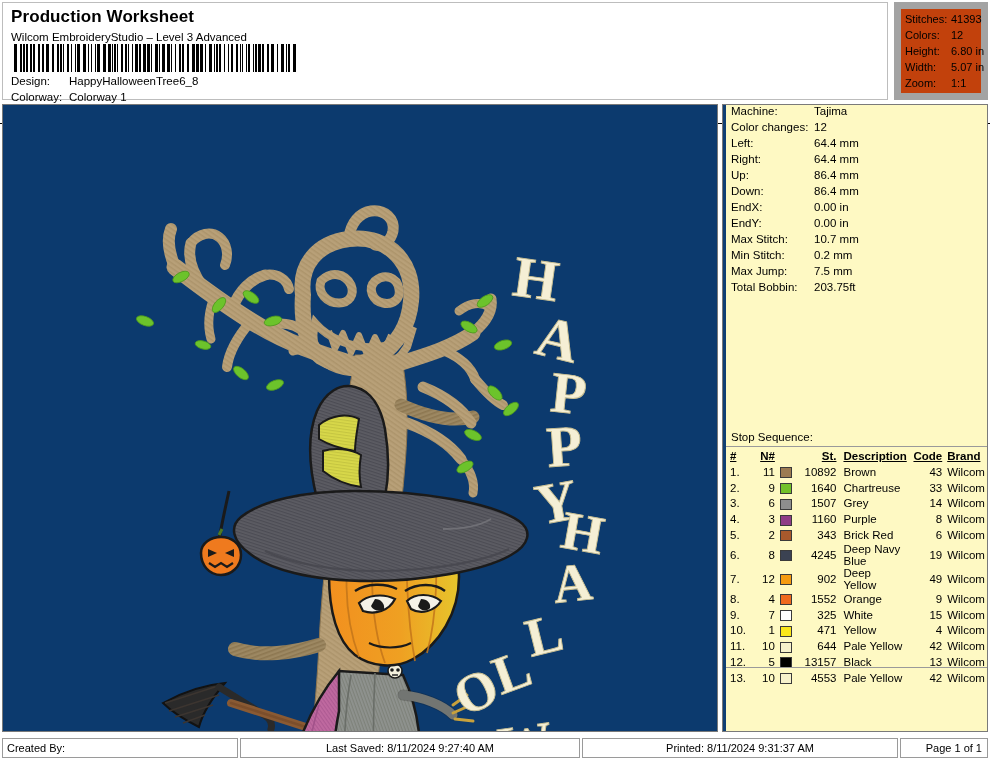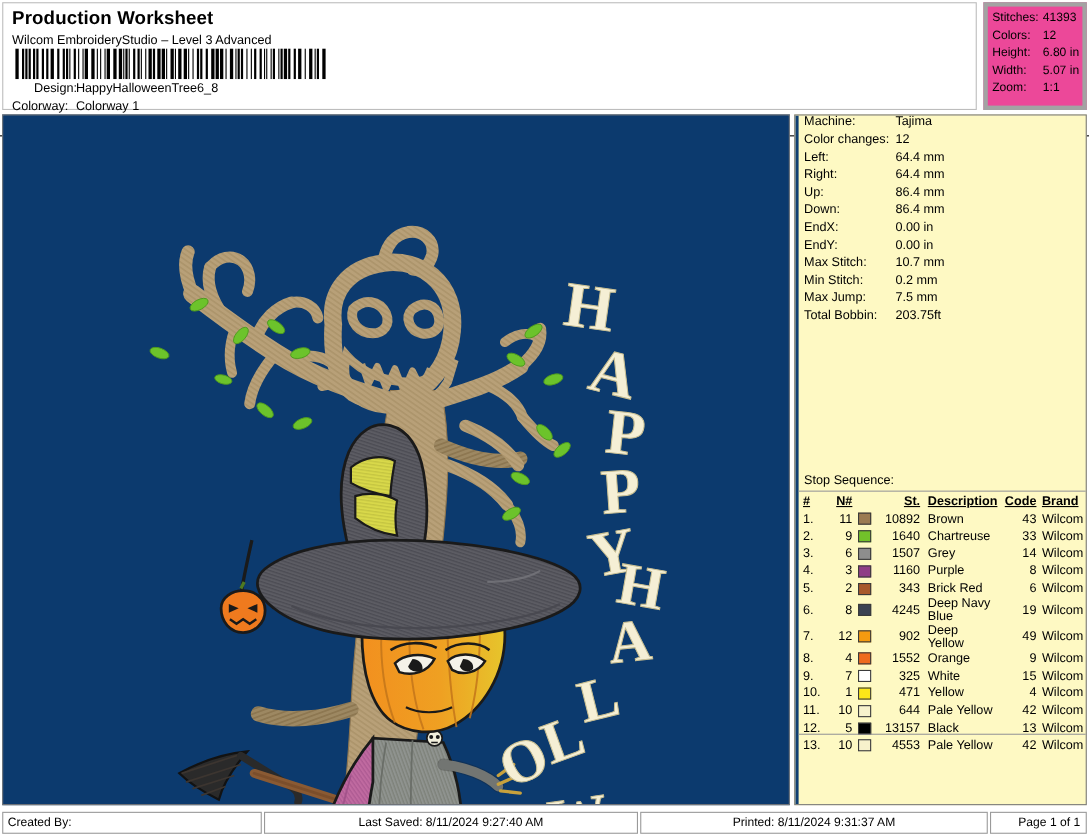--- a/index.html
+++ b/index.html
@@ -30,28 +30,28 @@
   }
   #app-name {
     position:absolute; left:8px; top:28px;
     font-size:11.5px;
   }
   #barcode {
     position:absolute; left:9px; top:41px; width:286px; height:28px;
   }
   #barcode svg { display:block; }
   .meta-row { position:absolute; font-size:11.5px; }
-  #design-label { left:8px; top:72px;margin-left:20px; }
+  #design-label { left:8px; top:72px; }
   #design-value { left:66px; top:72px; }
   #colorway-label { left:8px; top:88px; }
   #colorway-value { left:66px; top:88px; }
 
   #header-right {
     position:absolute; left:894px; top:2px; width:94px; height:98px;
-    border:4px solid #a3a3a3; background:#ec4899;
+    border:7px solid #a3a3a3; background:#c2410c;
   }
   .stat-line { position:absolute; font-size:11px; white-space:nowrap; }
   .stat-k { position:absolute; left:4px; }
   .stat-v { position:absolute; left:50px; }
 
   
   #design-panel {
     position:absolute; left:2px; top:104px; width:716px; height:628px;
     border:1px solid #7a7a7a;
     background:#0c3a6e;

